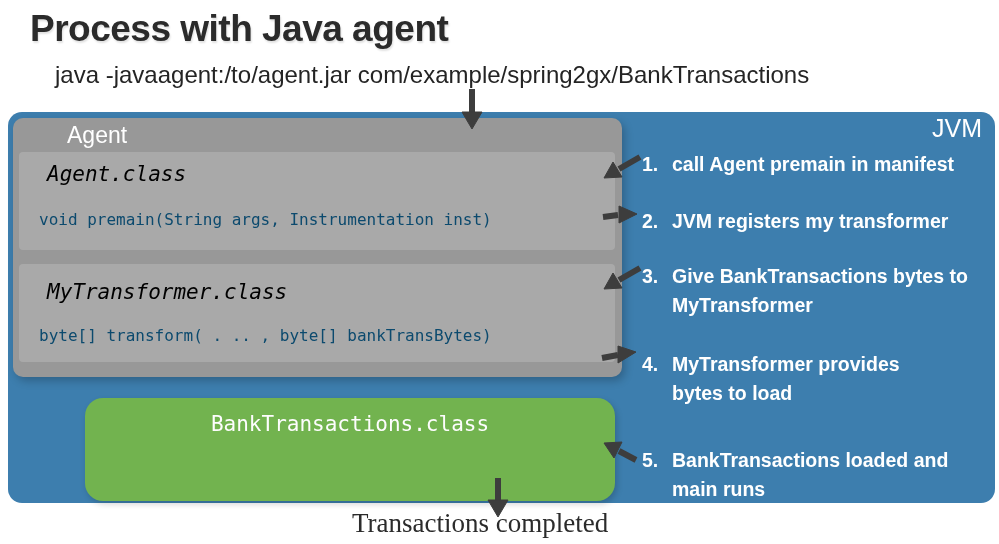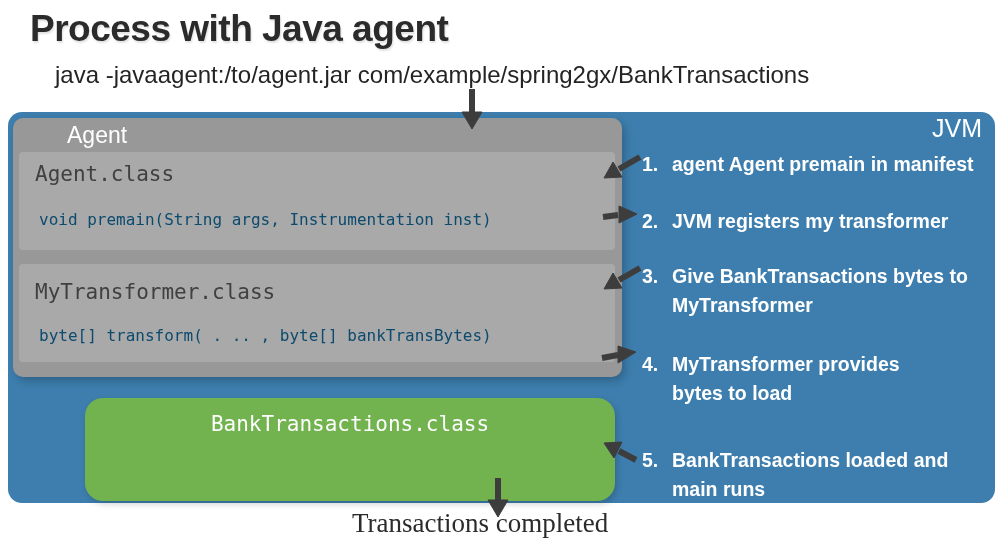--- a/index.html
+++ b/index.html
@@ -34,23 +34,23 @@
     position:absolute; left:14px; top:4px;
     font-size:23px; color:var(--text-light,#fff);margin-left:40px;
   }
   .class-box {
     position:absolute; left:6px; width:596px; height:98px;
     background:var(--class-gray,#a9a9a9); border-radius:4px;
   }
   .class-box.box1 { top:34px; }
   .class-box.box2 { top:146px; }
   .class-name {
-    position:absolute; left:16px;
+    position:absolute; left:28px;
     font-family:"DejaVu Sans Mono", monospace;
-    font-size:21px; color:#404040; white-space:nowrap;
+    font-size:21px; color:#000000; white-space:nowrap;font-style:italic;
   }
   .box1 .class-name { top:10px; }
   .box2 .class-name { top:16px; }
   .class-code {
     position:absolute; left:20px;
     font-family:"DejaVu Sans Mono", monospace;
     font-size:16px; color:#0c4a6e; white-space:nowrap;
   }
   .box1 .class-code { top:58px; }
   .box2 .class-code { top:62px; }
@@ -118,21 +118,21 @@
         <div class="class-code">byte[] transform( . .. , byte[] bankTransBytes)</div>
       </div>
     </div>
 
     <div class="main-box">
       <div class="main-name">BankTransactions.class</div>
     </div>
 
     <div class="step s1">
       <div class="step-number">1.</div>
-      <div class="step-text">agent Agent premain in manifest</div>
+      <div class="step-text">call Agent premain in manifest</div>
     </div>
     <div class="step s2">
       <div class="step-number">2.</div>
       <div class="step-text">JVM registers my transformer</div>
     </div>
     <div class="step s3">
       <div class="step-number">3.</div>
       <div class="step-text">Give BankTransactions bytes to MyTransformer</div>
     </div>
     <div class="step s4">

